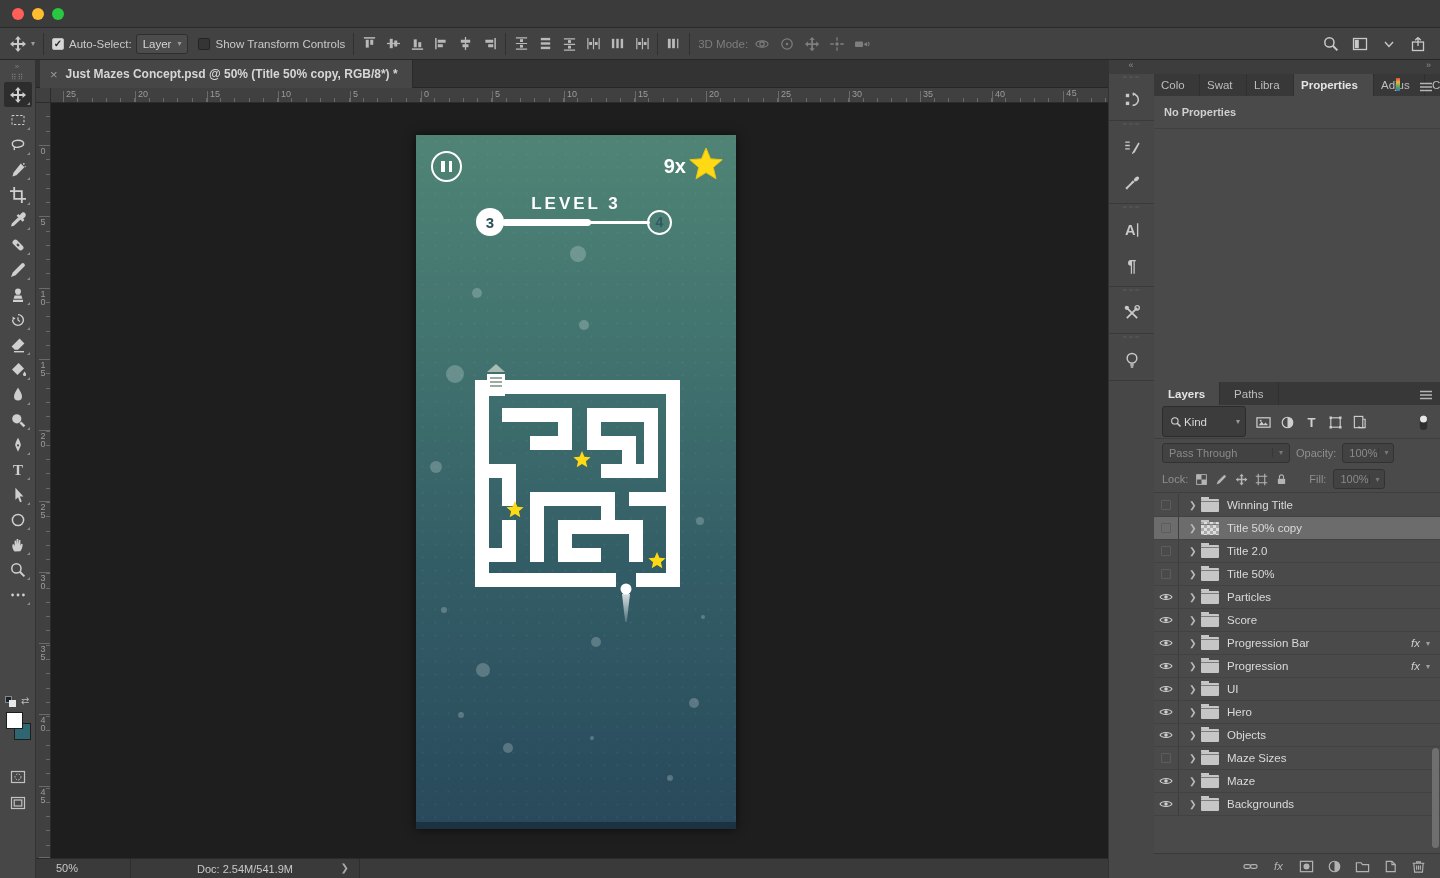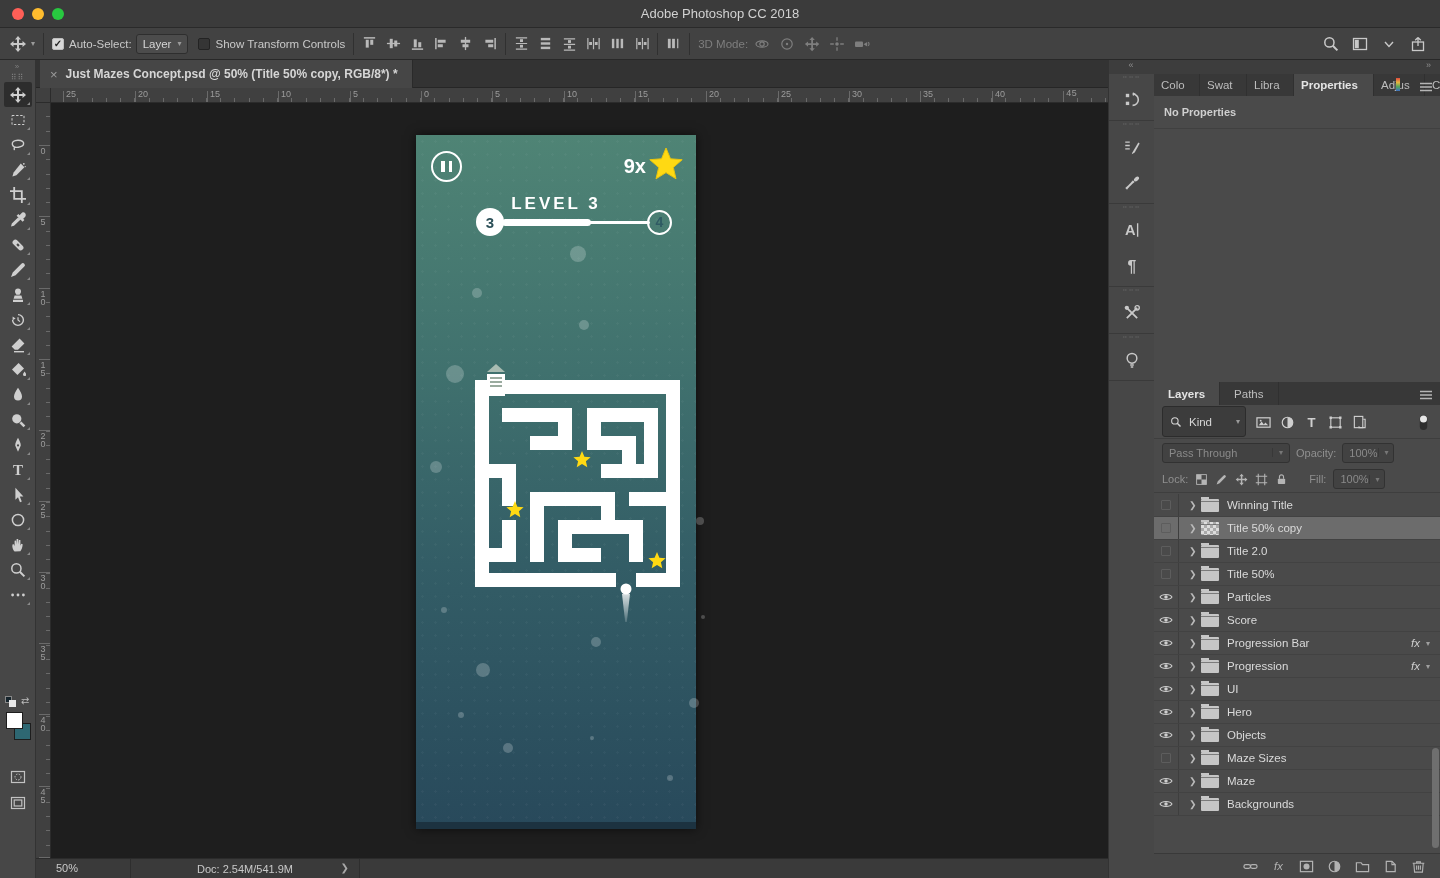--- a/index.html
+++ b/index.html
@@ -61,21 +61,21 @@
   #vruler { position:absolute; left:36px; top:103px; width:15px; height:755px; background:#404040;
             border-right:1px solid #2b2b2b; overflow:hidden; }
   .htick { position:absolute; bottom:0; width:1px; background:#6a6a6a; }
   .vtick { position:absolute; right:0; height:1px; background:#6a6a6a; }
   .hlabel { position:absolute; top:1px; font-size:9px; color:#9c9c9c; }
   .vlabel { position:absolute; left:2px; font-size:9px; color:#9c9c9c; line-height:8px; text-align:center; width:10px; }
 
   #canvas { position:absolute; left:51px; top:103px; width:1057px; height:755px; background:#1e1e1e; overflow:hidden; }
 
   
-  #artboard { position:absolute; left:365px; top:32px; width:280px; height:694px;
+  #artboard { position:absolute; left:365px; top:32px; width:320px; height:694px;
               background:linear-gradient(180deg,#4f8475 0%, #40716e 34%, #335d66 62%, #28495b 92%, #24435ا6 100%);
               background:linear-gradient(180deg,#4f8475 0%, #40716e 34%, #335d66 62%, #28495b 100%);
               box-shadow:0 0 10px rgba(0,0,0,.6); }
   #artboard::before { content:""; position:absolute; inset:0;
               background-image:radial-gradient(rgba(255,255,255,0.035) 1px, transparent 1.4px);
               background-size:13px 13px; }
   #artboard .bottom-strip { position:absolute; left:0; bottom:0; width:100%; height:7px; background:#1c3240; }
   .bubble { position:absolute; border-radius:50%; background:#ffffff; }
 
   #pause-btn { position:absolute; left:15px; top:16px; width:31px; height:31px; border:2.5px solid #fff;
@@ -111,21 +111,21 @@
   .ptab-menu { position:absolute; right:6px; top:3px; color:#b5b5b5; }
   .tab-sliver { position:absolute; right:40px; top:4px; width:4px; height:13px;
                 background:linear-gradient(180deg,#e0493f,#e8b63e,#53a65a,#3f6fc2); }
   #no-props { height:33px; line-height:33px; padding-left:10px; color:#cfcfcf; font-size:11px; font-weight:bold;
               border-bottom:1px solid #404040; }
   #props-empty { height:253px; }
 
   #ltabs { height:23px; background:#383838; display:flex; position:relative; }
   #lfilter { height:34px; display:flex; align-items:center; padding:0 8px; gap:10px; border-bottom:1px solid #3e3e3e; }
   #kind-box { width:84px; height:31px; background:#3c3c3c; border:1px solid #2c2c2c; border-radius:3px;
-              display:flex; align-items:center; gap:5px; padding:0 5px; color:#d6d6d6; font-size:11.5px; }
+              display:flex; align-items:center; padding:0 5px; color:#d6d6d6; font-size:11.5px; }
   #kind-box .car { margin-left:auto; font-size:8px; color:#9a9a9a; }
   .f-icons { display:flex; gap:9px; color:#cfcfcf; align-items:center; }
   #lblend { height:27px; display:flex; align-items:center; padding:0 8px; gap:6px; font-size:11px; color:#8f8f8f; }
   .dsel { background:#424242; border:1px solid #323232; border-radius:3px; height:20px; display:flex;
           align-items:center; padding:0 6px; color:#8a8a8a; font-size:11px; }
   .dsel .car { margin-left:auto; font-size:8px; color:#777; padding-left:6px; border-left:1px solid #383838; }
   #llock { height:27px; display:flex; align-items:center; padding:0 8px; gap:7px; font-size:11px; color:#8f8f8f;
            border-bottom:1px solid #3e3e3e; }
   .l-icons { display:flex; gap:7px; color:#b5b5b5; align-items:center; }
 
@@ -160,21 +160,20 @@
              border-right:1px solid #2e2e2e; display:flex; align-items:center; justify-content:center; gap:30px; }
   #doc-box .chev { color:#a8a8a8; font-size:10px; position:absolute; right:10px; top:3px; }
 </style>
 </head>
 <body>
 
 <div id="titlebar">
   <span class="tlight" style="left: 12px; background: rgb(255, 95, 87);" id="tl-red"></span>
   <span class="tlight" style="left: 32px; background: rgb(254, 188, 46);" id="tl-yellow"></span>
   <span class="tlight" style="left: 52px; background: rgb(40, 200, 64);" id="tl-green"></span>
-  <div class="win-title">Adobe Photoshop CC 2018</div>
 </div>
 
 <div id="optionsbar">
   <span class="ob-item">
     <span class="ic"><svg class="ic" width="16" height="16" viewBox="0 0 16 16" fill="currentColor">
           <path d="M8 0 11 3.5H9V7h3.5V5L16 8l-3.5 3V9H9v3.5h2L8 16 5 12.5h2V9H3.5v2L0 8l3.5-3v2H7V3.5H5Z"></path>
         </svg></span>
     <span style="font-size:8px;color:#9a9a9a">▾</span>
   </span>
   <span class="ob-sep"></span>

